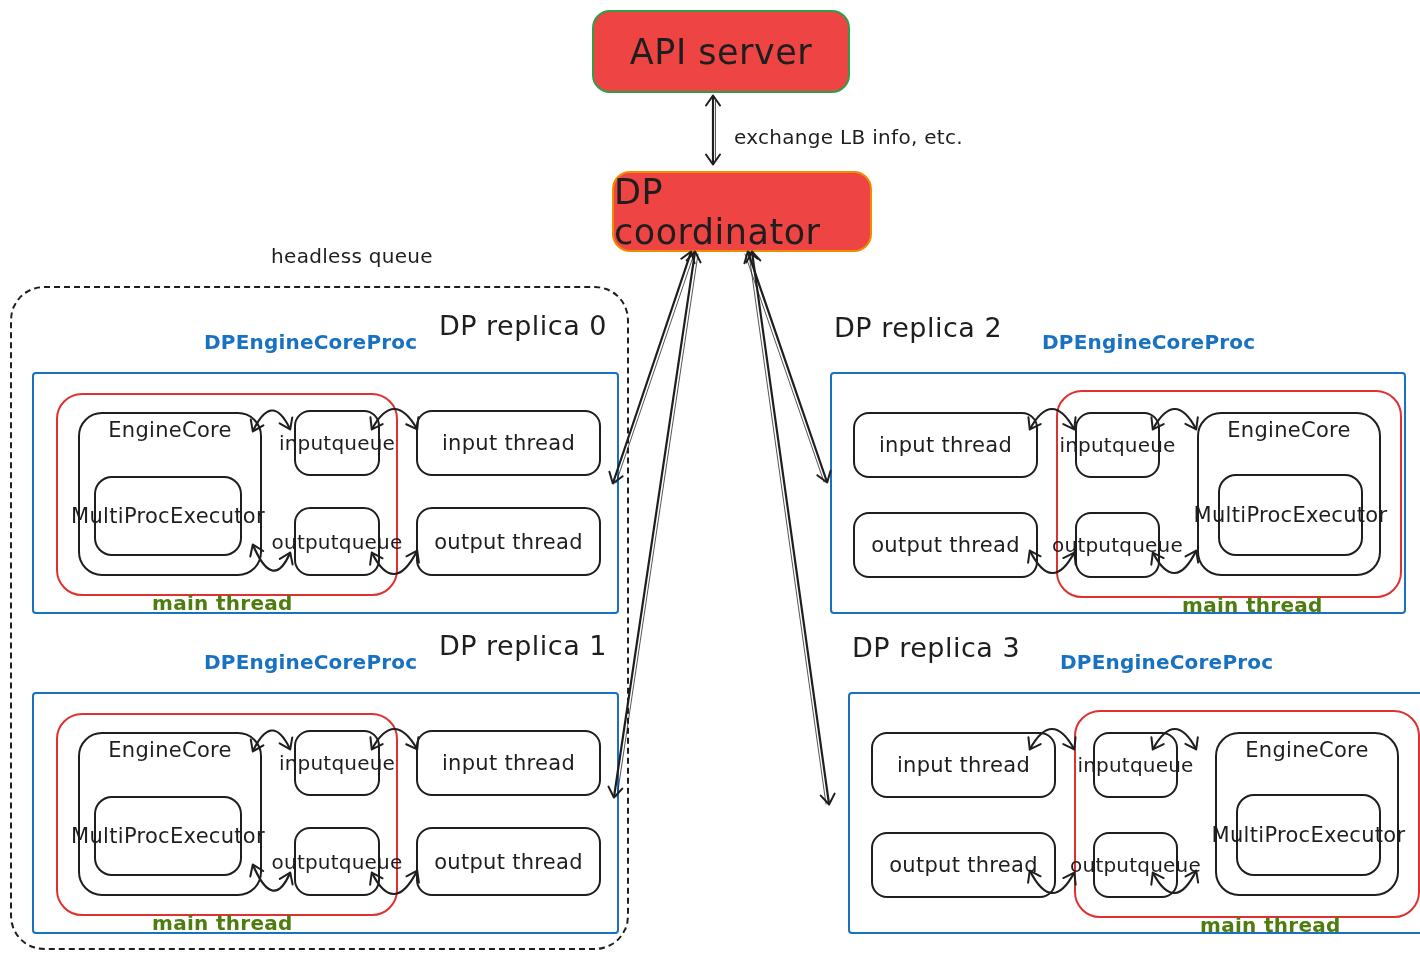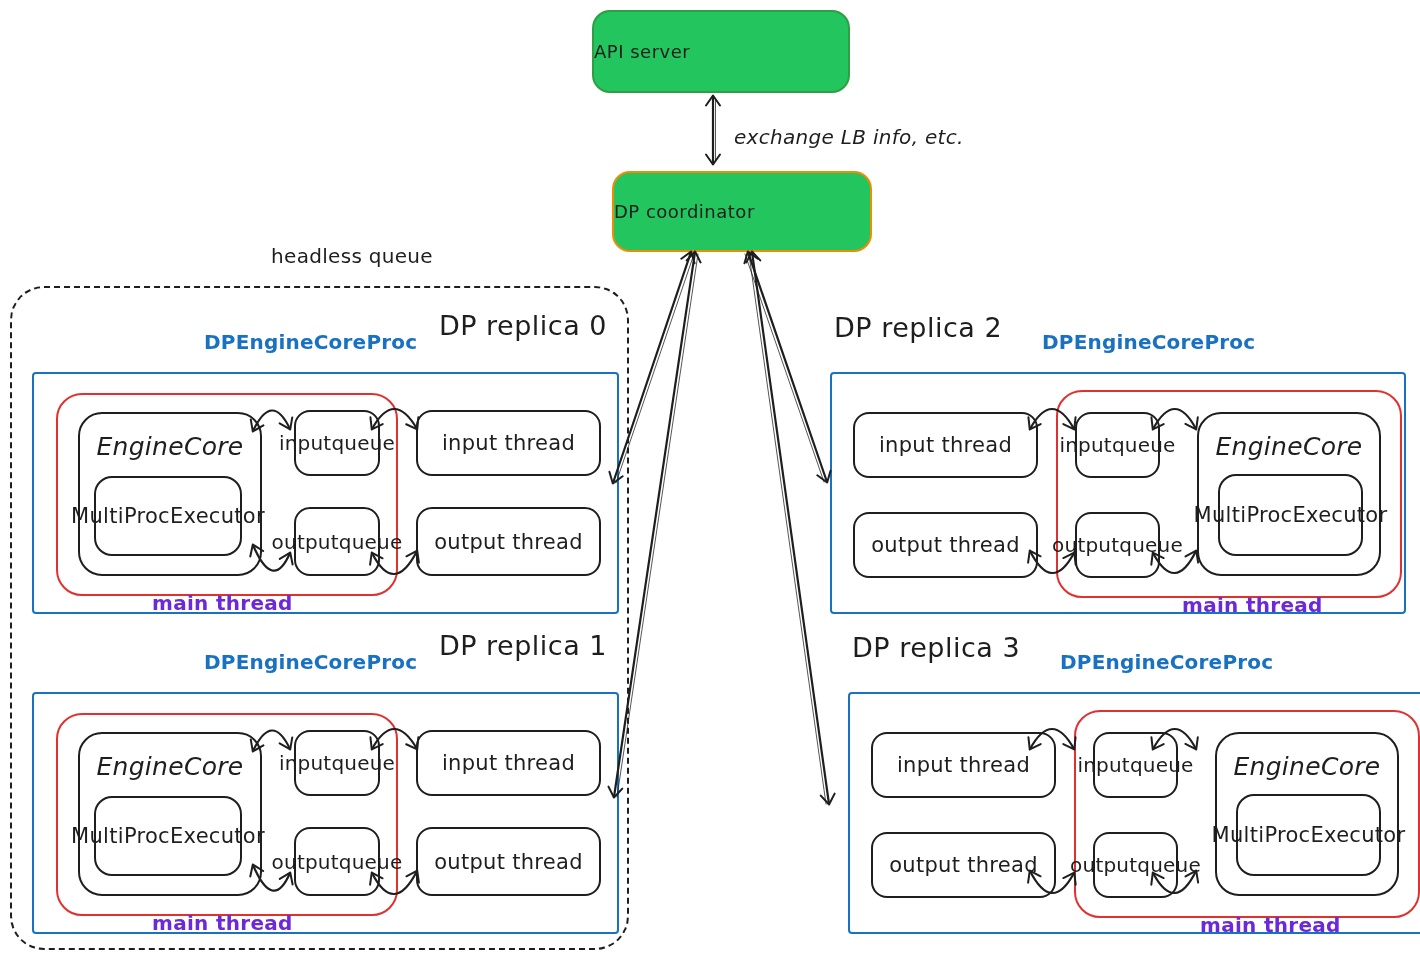--- a/index.html
+++ b/index.html
@@ -2,27 +2,27 @@
 <html><head>
 <meta charset="utf-8">
 <style>
   html,body{margin:0;padding:0;background:#ffffff;}
   #canvas{
     position:relative;width:1420px;height:960px;background:#ffffff;overflow:hidden;
     font-family:"DejaVu Sans","Liberation Sans",sans-serif;color:#1e1e1e;
   }
   
   .node{
-    position:absolute;background:#22c55e;border:2.5px solid #1e1e1e;border-radius:18px;
-    display:flex;align-items:center;justify-content:flex-start;font-size:18px;font-weight:500;
+    position:absolute;background:#ef4444;border:2.5px solid #1e1e1e;border-radius:18px;
+    display:flex;align-items:center;justify-content:center;font-size:35px;font-weight:500;
     letter-spacing:.5px;
   }
   #api-server{left:592px;top:10px;width:254px;height:79px;border-color:#2f9e44;}
   #dp-coordinator{left:592px;top:171px;width:256px;height:77px;border-color:#f08c00;margin-left:20px;}
-  .link-label{position:absolute;left:734px;top:125px;font-size:20px;letter-spacing:.3px;font-style:italic;}
+  .link-label{position:absolute;left:734px;top:125px;font-size:20px;letter-spacing:.3px;}
   .headless-label{position:absolute;left:252px;top:244px;width:200px;text-align:center;font-size:20px;letter-spacing:.3px;}
   #headless-box{
     position:absolute;left:10px;top:286px;width:615px;height:660px;
     border:2px dashed #1e1e1e;border-radius:34px;background:transparent;
   }
   
   .replica{
     position:absolute;width:583px;height:238px;border:2.5px solid #1971c2;border-radius:4px;background:transparent;
   }
   .replica.right{width:572px;}
@@ -40,32 +40,32 @@
     color:#1971c2;white-space:nowrap;letter-spacing:.2px;
   }
   .left .proc-label{left:170px;}
   .right .proc-label{left:210px;}
   .red-box{
     position:absolute;border:2.5px solid #e03131;border-radius:26px;background:transparent;
   }
   .left .red-box{left:22px;top:19px;width:338px;height:199px;}
   .right .red-box{left:224px;top:16px;width:342px;height:204px;}
   .main-thread-label{
-    position:absolute;font-size:20px;font-weight:600;color:#6d28d9;white-space:nowrap;letter-spacing:.3px;
+    position:absolute;font-size:20px;font-weight:600;color:#4d7c0f;white-space:nowrap;letter-spacing:.3px;
   }
   .left .main-thread-label{left:118px;top:217px;}
   .right .main-thread-label{left:350px;top:219px;}
   .blk{
     position:absolute;background:#fff;border:2.5px solid #1e1e1e;display:flex;
     align-items:center;justify-content:center;text-align:center;
   }
   .engine-core{border-radius:24px;width:180px;height:160px;align-items:flex-start;}
   .left .engine-core{left:44px;top:38px;}
   .right .engine-core{left:365px;top:38px;}
-  .engine-core-label{margin-top:18px;font-size:25px;letter-spacing:.3px;font-style:italic;}
+  .engine-core-label{margin-top:4px;font-size:21px;letter-spacing:.3px;}
   .multiproc{
     position:absolute;border:2.5px solid #1e1e1e;border-radius:18px;background:#fff;
     display:flex;align-items:center;justify-content:center;
     font-size:21px;line-height:1.35;letter-spacing:.3px;
   }
   .left .multiproc{left:14px;top:62px;width:144px;height:76px;}
   .right .multiproc{left:19px;top:60px;width:141px;height:78px;}
   .queue{border-radius:16px;width:82px;height:62px;flex-direction:row;font-size:20px;line-height:1.3;letter-spacing:.2px;}
   .left .input-queue{left:260px;top:36px;}
   .left .output-queue{left:260px;top:133px;height:65px;}

